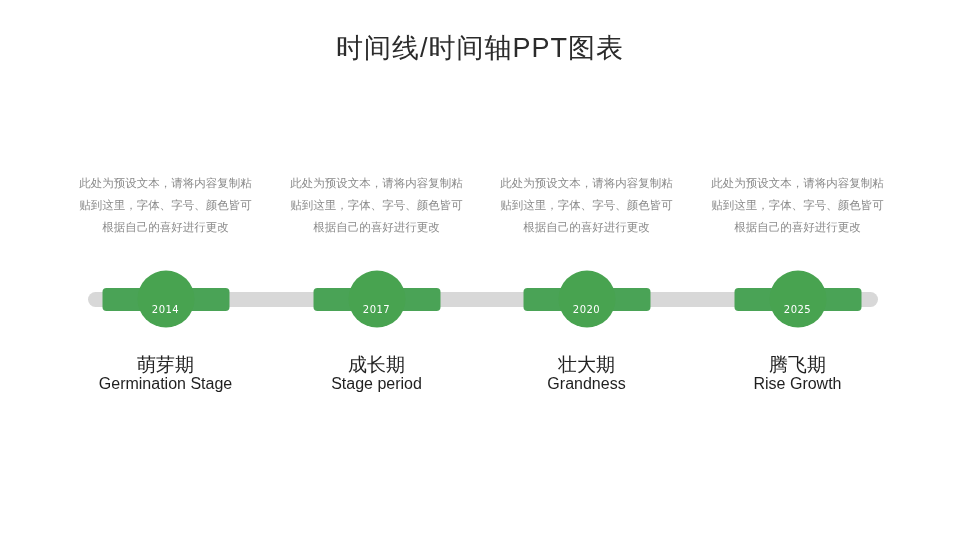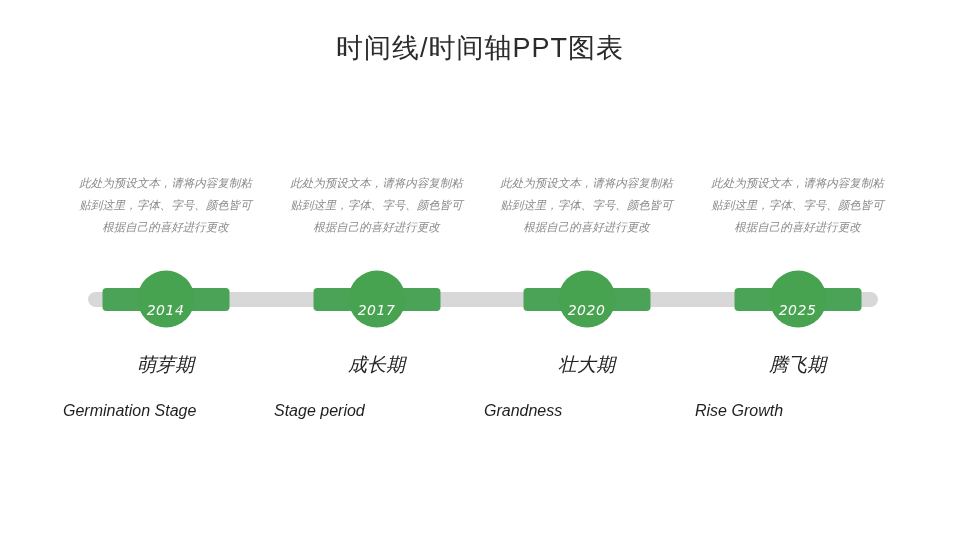--- a/index.html
+++ b/index.html
@@ -49,21 +49,20 @@
     border-radius: 8px;
   }
 
   
   .nodes {
     position: absolute;
     left: 0;
     top: 0;
     width: 960px;
     height: 540px;
-    font-style: italic;
   }
 
   .node {
     position: absolute;
     top: 0;
     width: 211px;
     height: 540px;
   }
   .node-0 { left: 60px; }
   .node-1 { left: 271px; }
@@ -104,21 +103,21 @@
     height: 57px;
     border-radius: 50%;
     background: #43a047;
     background: #48a350;
     display: flex;
     align-items: center;
     justify-content: center;
   }
 
   .year {
-    font-size: 14px;
+    font-size: 10px;
     color: #ffffff;
     letter-spacing: 0.5px;
     font-family: "DejaVu Sans", "Liberation Sans", sans-serif;
     line-height: 1;
     margin-top: 20px;
   }
 
   .label-cn {
     position: absolute;
     left: 50%;
@@ -129,23 +128,23 @@
     font-size: 19px;
     color: #222222;
     line-height: 26px;
     white-space: nowrap;
   }
 
   .label-en {
     position: absolute;
     left: 50%;
     transform: translateX(-50%);
-    top: 399px;
+    top: 372px;
     width: 205px;
-    text-align: left;
+    text-align: center;
     font-size: 16px;
     color: #1f1f1f;
     line-height: 24px;
     white-space: nowrap;
   }
 </style>
 </head>
 <body>
 
 <div class="slide">

